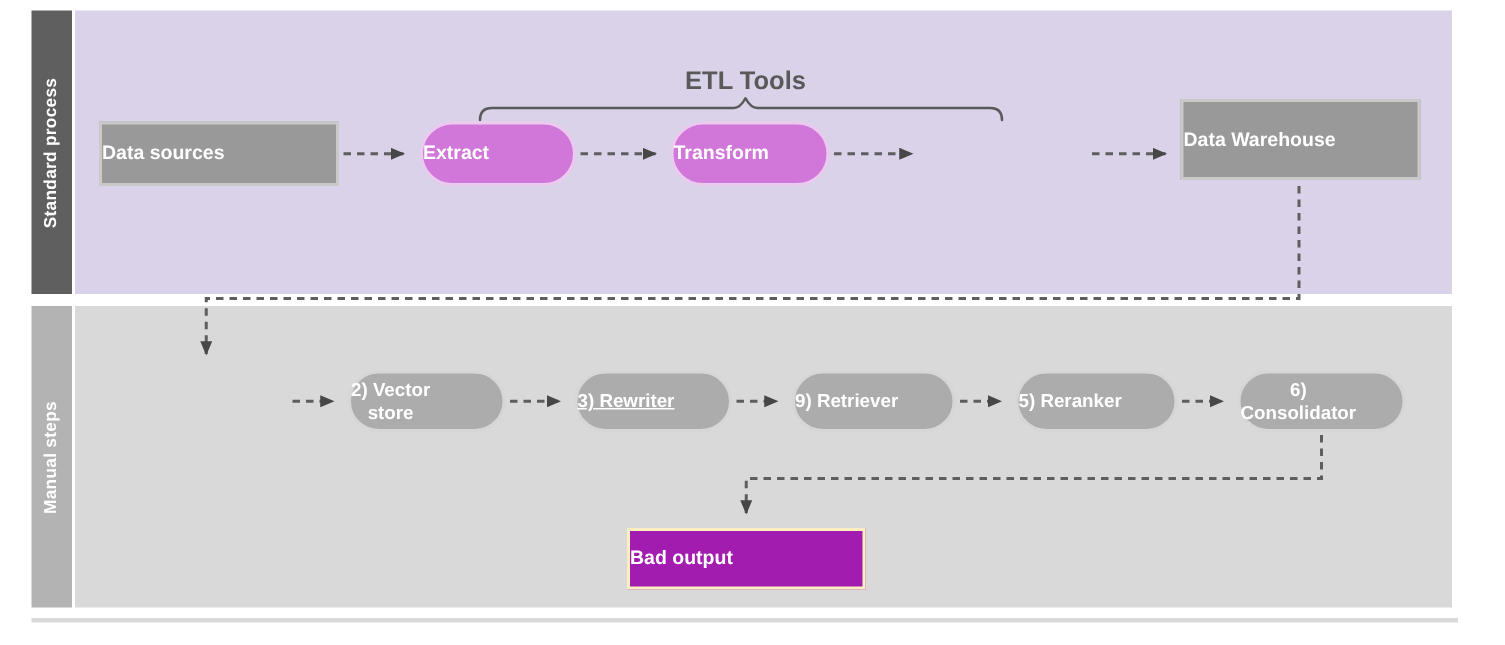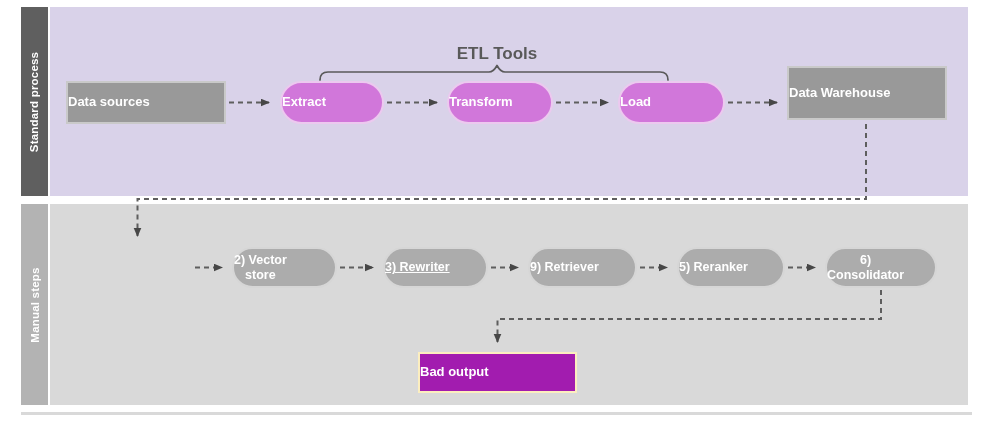--- a/index.html
+++ b/index.html
@@ -104,23 +104,20 @@
 
   <div class="abs node rect" id="n-data-sources">
     <span>Data sources</span>
   </div>
   <div class="abs node pill-pink" id="n-extract">
     <span>Extract</span>
   </div>
   <div class="abs node pill-pink" id="n-transform">
     <span>Transform</span>
   </div>
-  <div class="abs node pill-pink" id="n-load">
-    <span>Load</span>
-  </div>
   <div class="abs node rect" id="n-data-warehouse">
     <span>Data Warehouse</span>
   </div>
 
   <div class="abs node pill-gray" id="n-vector-store">
     <span>2) Vector
 store</span>
   </div>
   <div class="abs node pill-gray" id="n-rewriter">
     <span>3) Rewriter</span>

